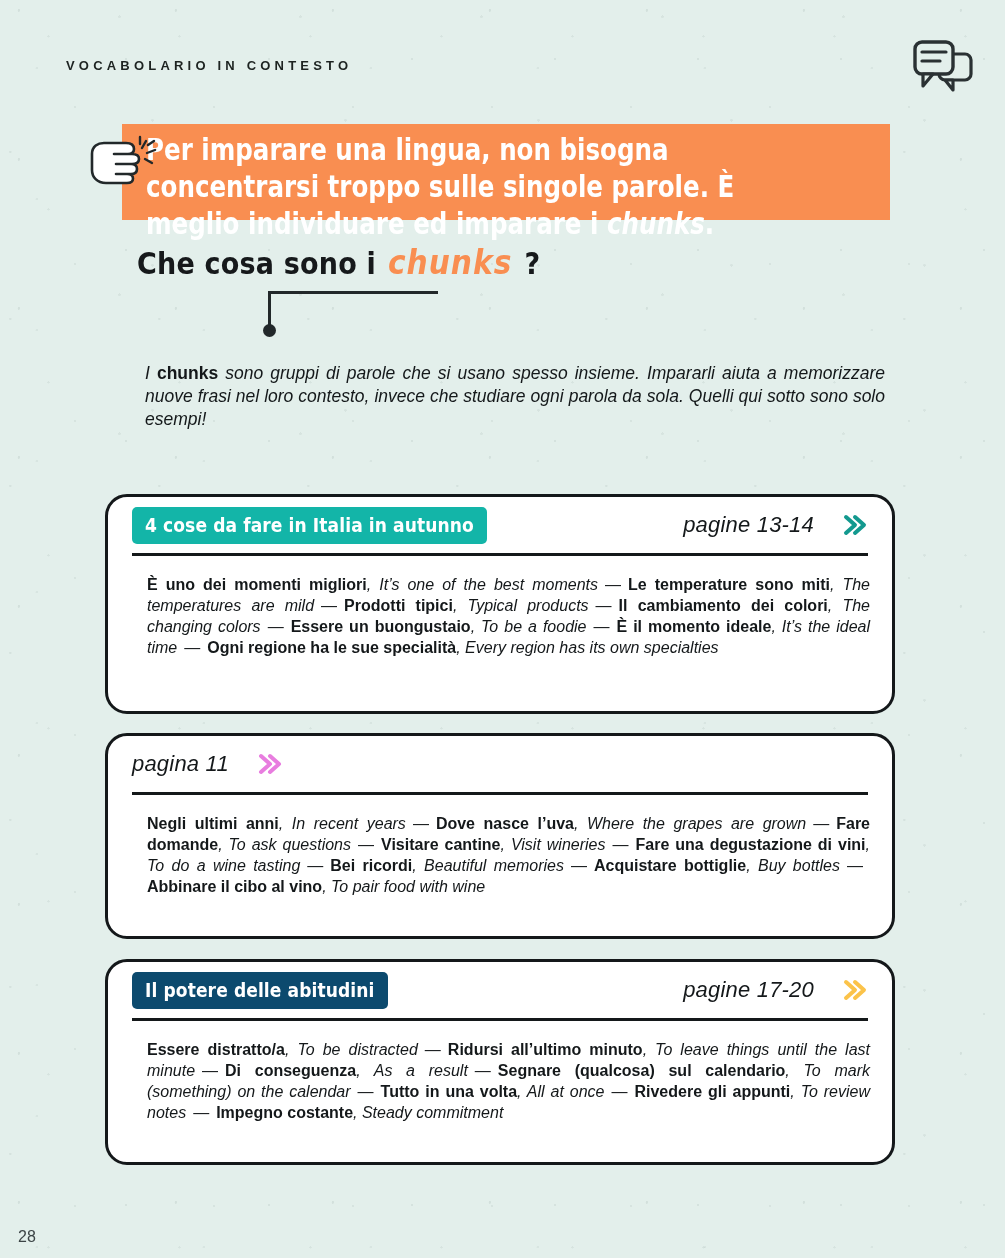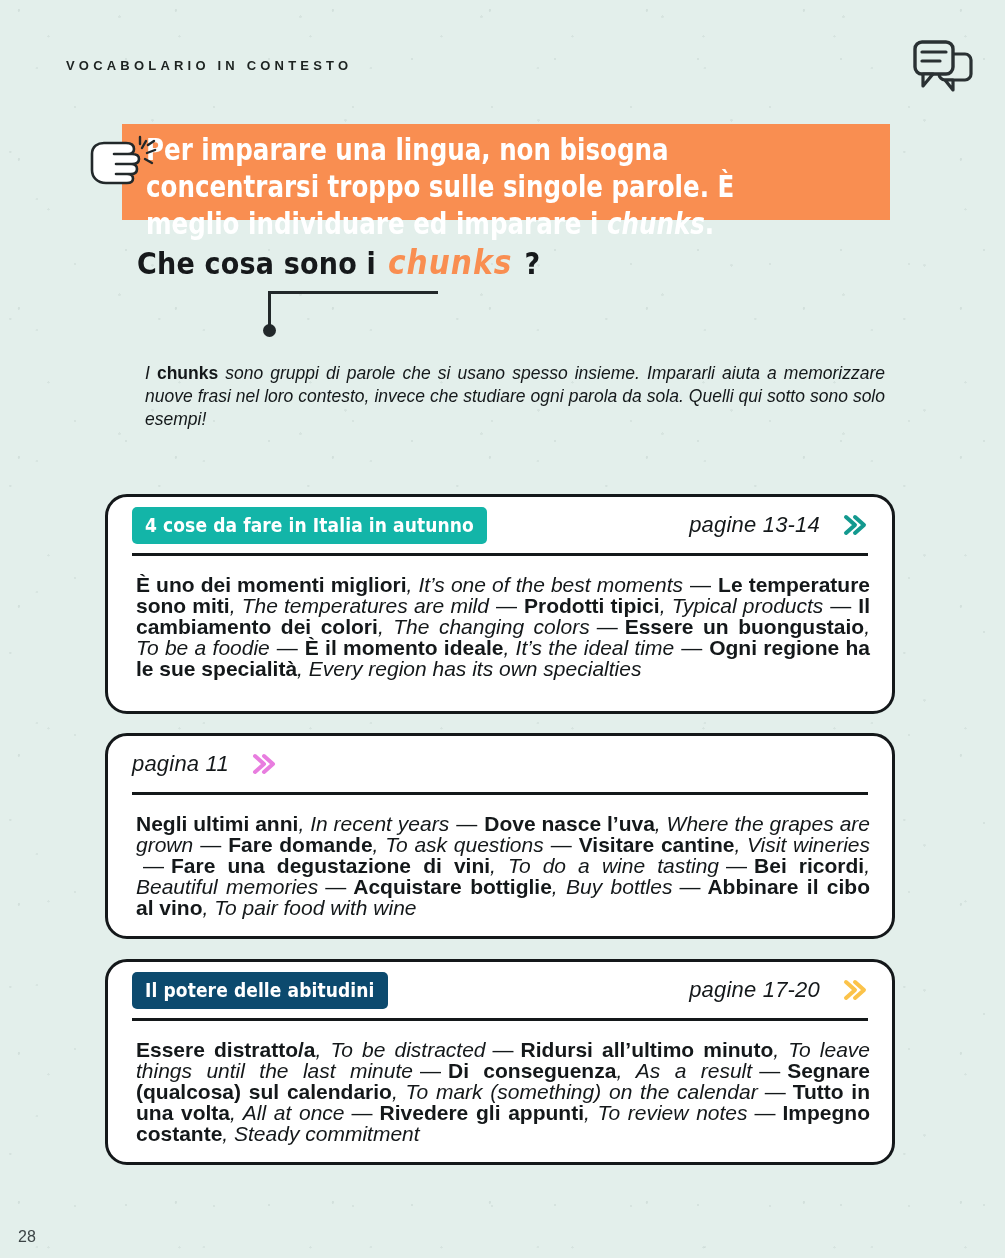--- a/index.html
+++ b/index.html
@@ -181,47 +181,46 @@
     font-size: 19px;
     font-weight: bold;
     padding: 7px 13px 8px 13px;
     border-radius: 5px;
     letter-spacing: .1px;
     white-space: nowrap;
   }
   .page-ref {
     display: flex;
     align-items: center;
-    gap: 22px;
+    gap: 28px;
   }
   .page-ref-label {
     font-size: 22px;
     font-style: italic;
     color: #14181a;
     letter-spacing: .2px;
     white-space: nowrap;
   }
   .chev {
     width: 26px;
     height: 26px;
     flex: none;
   }
   .card-rule {
     height: 3px;
     background: #14181a;
     margin: 0 24px 0 24px;
   }
   .card-body {
-    padding: 18px 22px 16px 12px;
-    font-size: 21px;
+    padding: 18px 22px 16px 39px;
+    font-size: 16px;
     line-height: 21px;
     color: #14181a;
     text-align: justify;
     font-style: italic;
-    margin-left: 16px;
   }
   .card-body b {
     font-style: normal;
     font-weight: bold;
   }
   .card-body .sep {
     font-style: normal;
     padding: 0 7px;
   }
 

